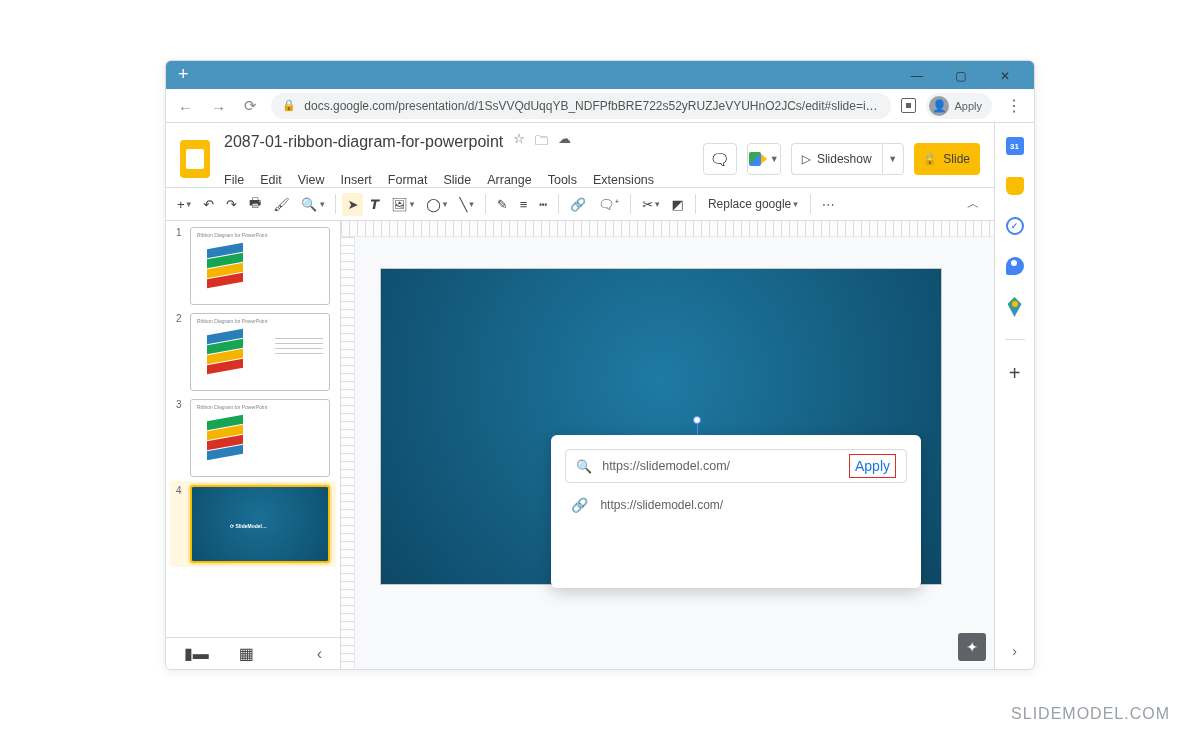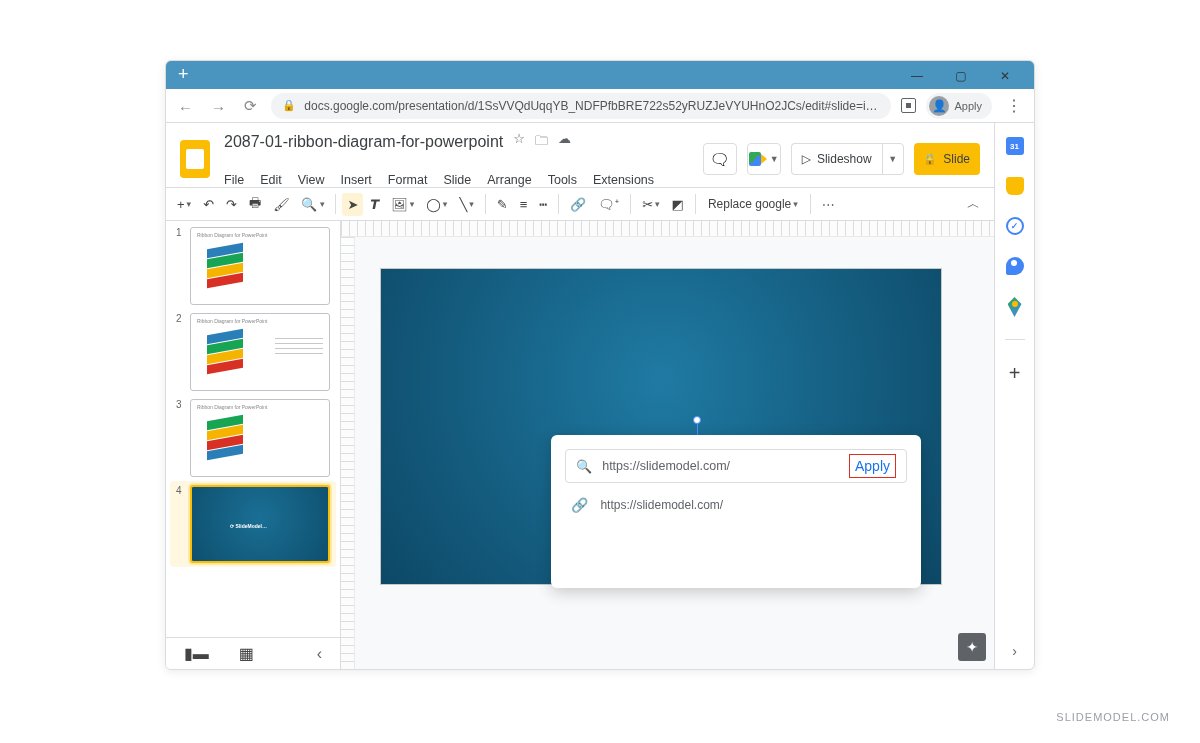--- a/index.html
+++ b/index.html
@@ -128,21 +128,21 @@
 .sp-tasks{border:2px solid #4285f4;border-radius:50%;position:relative;}
 .sp-tasks::after{content:"✓";position:absolute;inset:0;display:flex;align-items:center;justify-content:center;font-size:9px;color:#4285f4;font-weight:700;}
 .sp-contacts{background:#4285f4;border-radius:50% 50% 50% 2px;position:relative;}
 .sp-contacts::after{content:"";position:absolute;top:3px;left:5px;width:6px;height:6px;background:#fff;border-radius:50%;}
 .sp-maps{width:14px;height:20px;background:linear-gradient(145deg,#34a853,#4285f4);clip-path:polygon(50% 0,100% 35%,50% 100%,0 35%);position:relative;}
 .sp-maps::after{content:"";position:absolute;top:4px;left:4px;width:6px;height:6px;background:#fbbc04;border-radius:50%;}
 .sp-divider{width:20px;height:1px;background:#dadce0;}
 .sp-plus{font-size:20px;color:#444;cursor:pointer;font-weight:300;}
 .sp-collapse{margin-top:auto;margin-bottom:10px;color:#666;cursor:pointer;font-size:14px;}
 
-.watermark{position:absolute;right:30px;bottom:20px;font-size:11px;letter-spacing:1px;color:#9aa0a6;}
+.watermark{position:absolute;right:30px;bottom:20px;font-size:16px;letter-spacing:1px;color:#9aa0a6;}
 
 .col-mid{display:flex;flex-direction:column;gap:16px;}
 </style>
 </head>
 <body>
 
 <div class="outer-frame">
 
   <div class="titlebar">
     <span class="new-tab">+</span>

